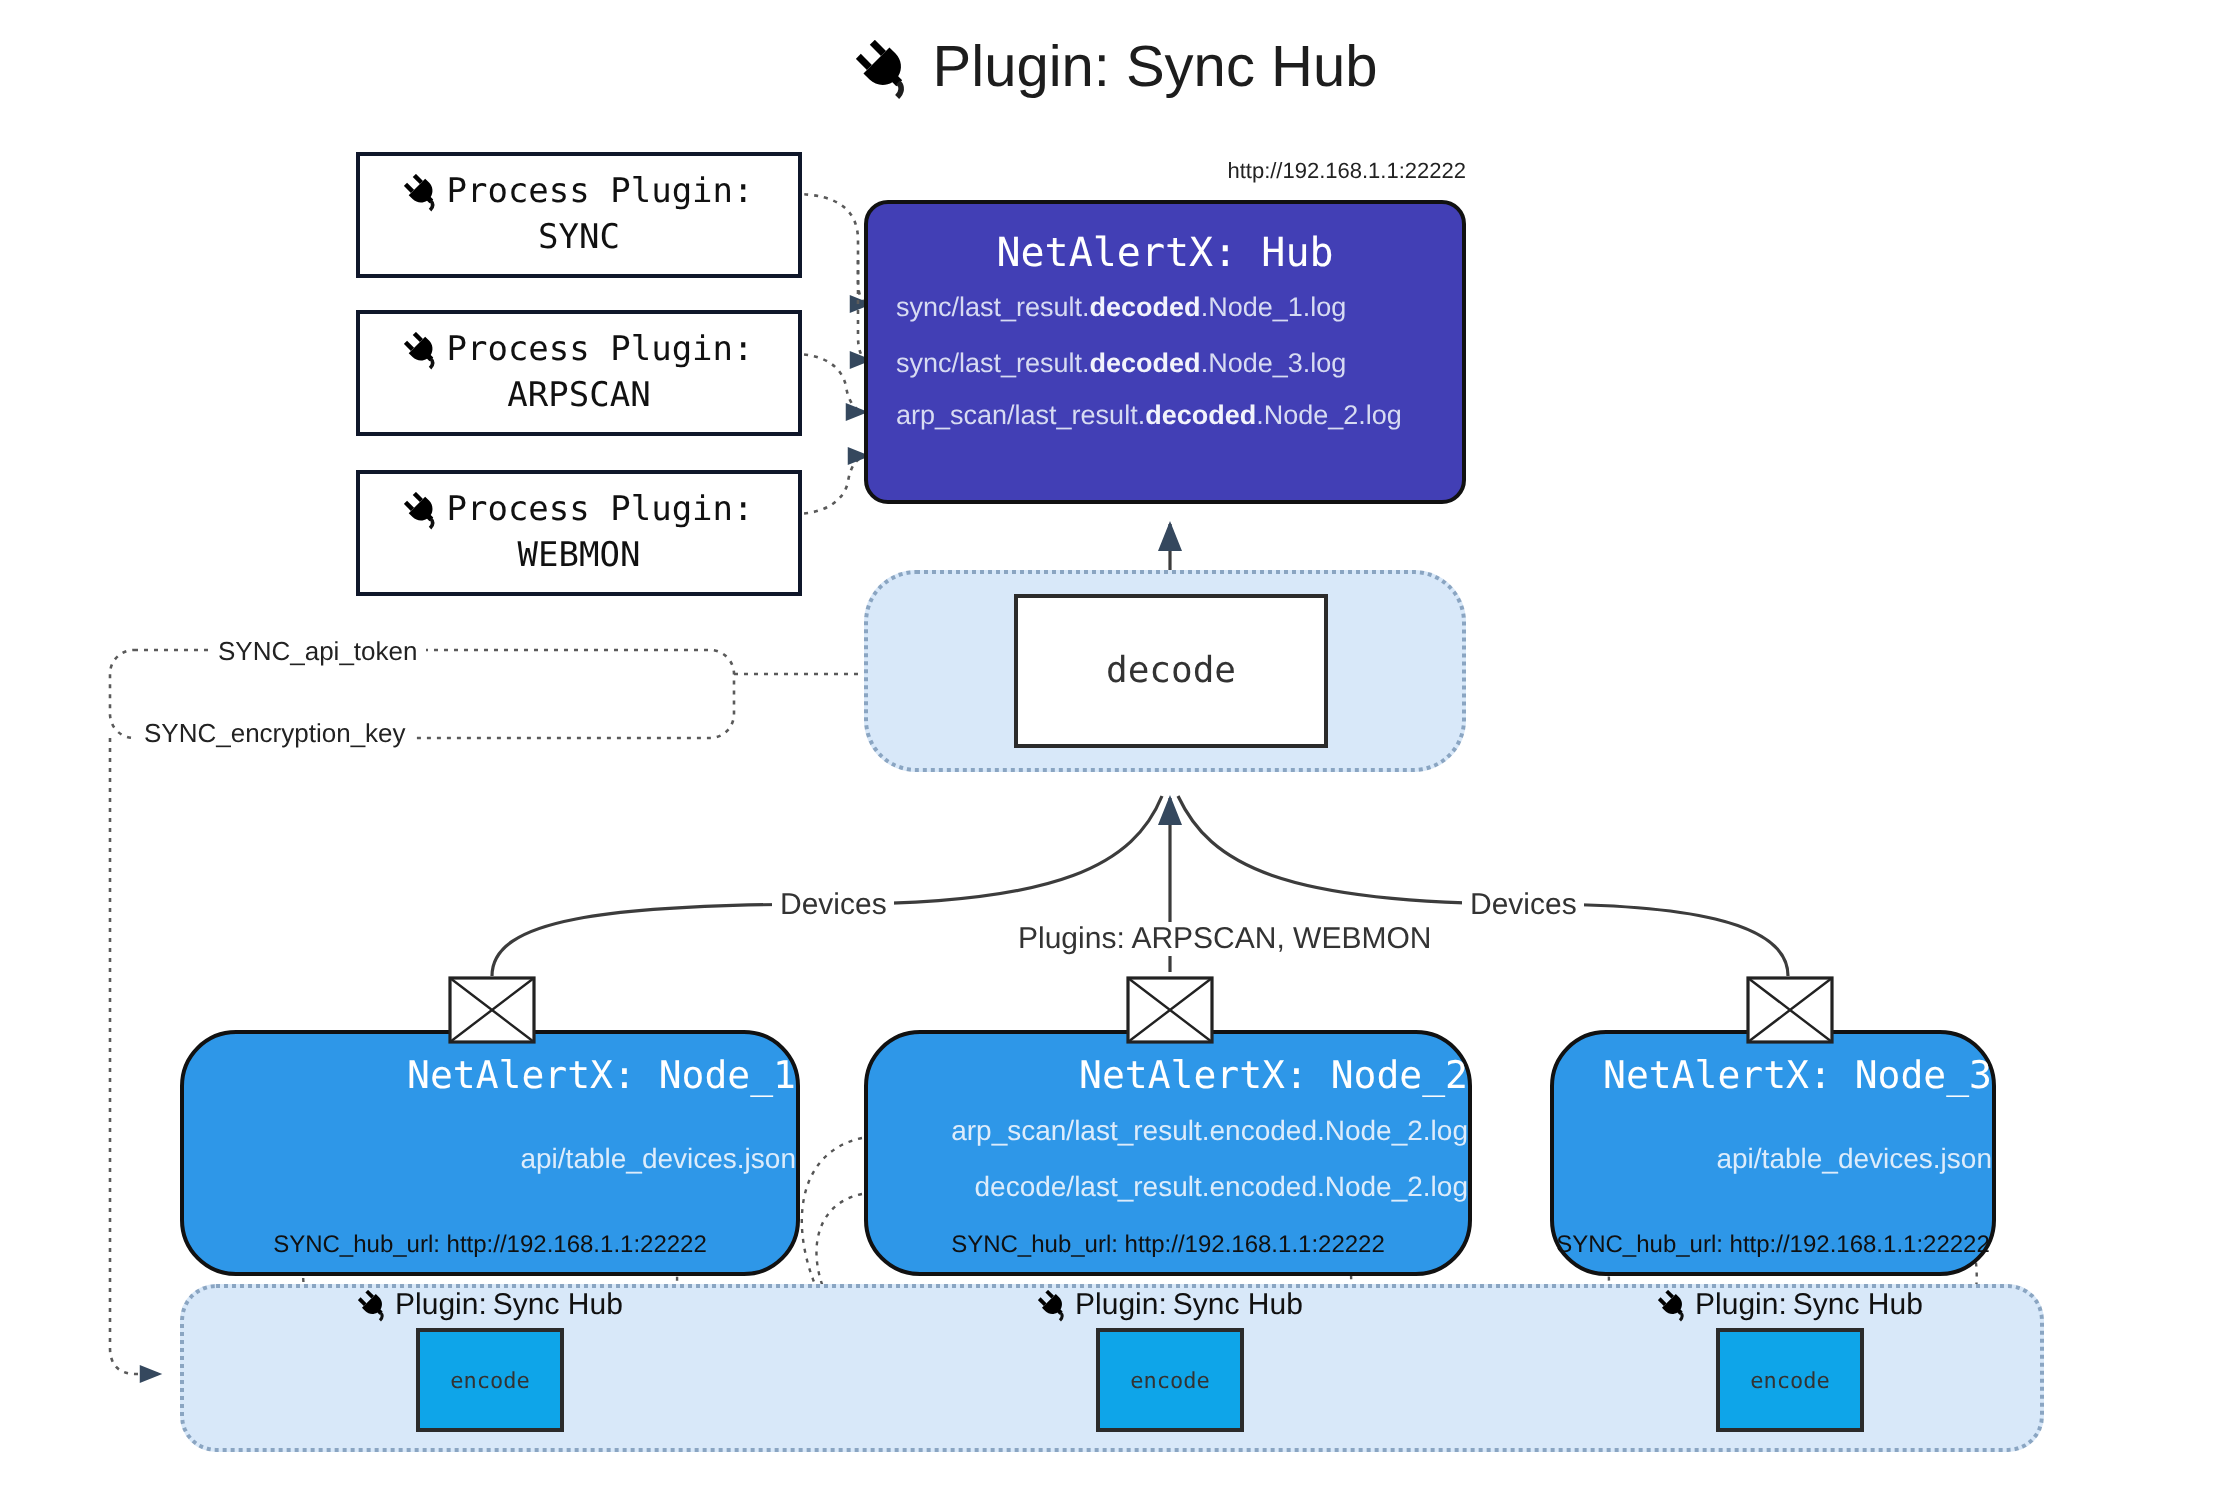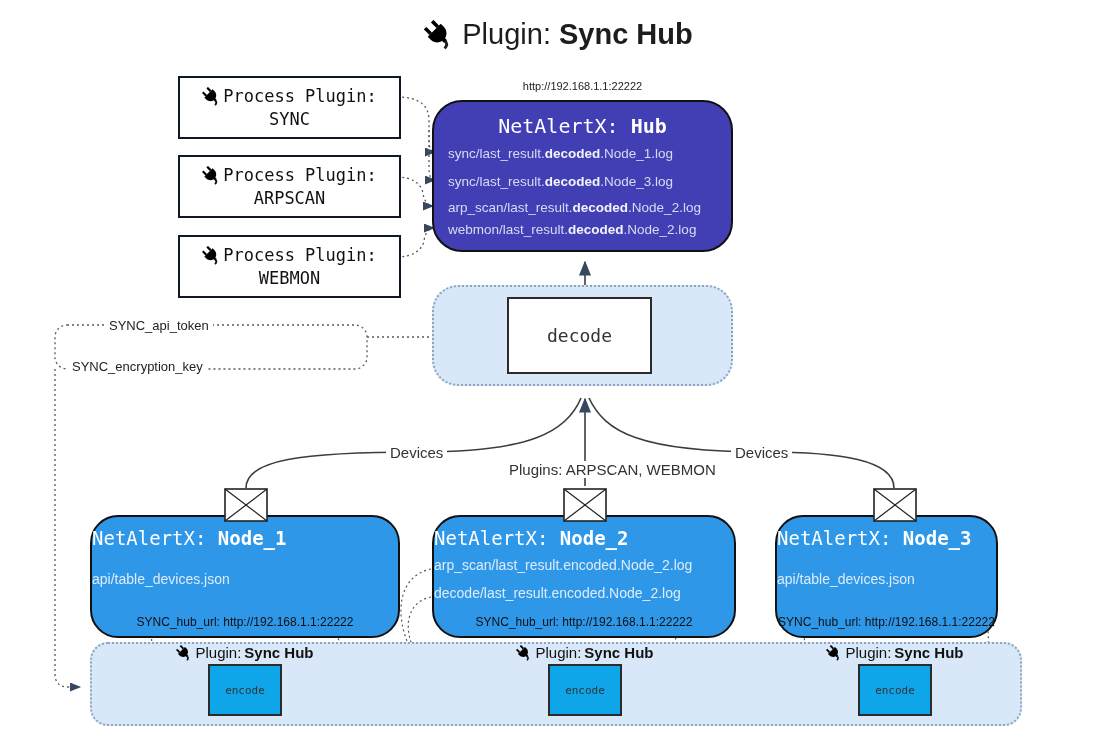--- a/index.html
+++ b/index.html
@@ -8,56 +8,56 @@
   }
   html,body{margin:0;padding:0;background:#fff;}
   body{font-family:"Liberation Sans",sans-serif;color:#222;}
   #stage{position:relative;width:1117px;height:754px;background:#fff;overflow:hidden;}
   .abs{position:absolute;}
   svg.layer{position:absolute;left:0;top:0;pointer-events:none;}
 
   
   .page-title{left:0;top:18px;width:1117px;display:flex;justify-content:center;align-items:center;gap:8px;font-size:29px;color:#1d1d1d;}
   .page-title .plug{width:30px;height:30px;}
-  .bold{font-weight:bold;}
+  .bold{font-weight:normal;}
 
   
   .pbox{left:178px;width:219px;height:59px;background:#fff;border:2px solid #0f172a;
         display:flex;flex-direction:column;justify-content:center;align-items:center;
         font-family:"DejaVu Sans Mono",monospace;font-size:17px;color:#111;line-height:1.35;}
   .pbox .row{display:flex;align-items:center;gap:2px;}
   .pbox .plug{width:19px;height:19px;}
 
   
-  .hub-url{left:432px;top:80px;width:301px;text-align:center;font-size:11px;color:#222;}
+  .hub-url{left:432px;top:80px;width:301px;text-align:right;font-size:11px;color:#222;}
   .hub{left:432px;top:100px;width:301px;height:152px;background:var(--hub-bg);
-       border:2px solid #111;border-radius:30px;box-sizing:border-box;}
+       border:2px solid #111;border-radius:12px;box-sizing:border-box;}
   .hub-title{position:absolute;left:0;top:12px;width:100%;text-align:center;color:#fff;
              font-family:"DejaVu Sans Mono",monospace;font-size:20px;}
   .hub-line{position:absolute;left:14px;width:280px;color:#d7dbf2;font-size:13.5px;white-space:nowrap;}
   .hub-line b{color:#f2f3fb;}
 
   
   .panel{background:var(--panel-bg);border:2px dotted var(--panel-border);box-sizing:border-box;}
   .decode-panel{left:432px;top:285px;width:301px;height:101px;border-radius:26px;}
-  .decode-box{left:507px;top:297px;width:145px;height:77px;background:#fff;border:2px solid #2b2b2b;
+  .decode-box{left:507px;top:297px;width:157px;height:77px;background:#fff;border:2px solid #2b2b2b;
               box-sizing:border-box;display:flex;align-items:center;justify-content:center;
               font-family:"DejaVu Sans Mono",monospace;font-size:18px;color:#333;}
 
   
   .secret{background:#fff;padding:0 4px;font-size:13px;color:#222;white-space:nowrap;}
 
   
   .edge-label{background:#fff;padding:0 4px;font-size:15px;color:#333;white-space:nowrap;}
 
   
   .node{background:var(--node-bg);border:2px solid #111;border-radius:28px;box-sizing:border-box;top:515px;height:123px;}
-  .node-title{position:absolute;left:0;top:10px;width:100%;text-align:left;color:#fff;
+  .node-title{position:absolute;left:0;top:10px;width:100%;text-align:right;color:#fff;
               font-family:"DejaVu Sans Mono",monospace;font-size:19px;white-space:nowrap;}
-  .node-file{position:absolute;left:0;width:100%;text-align:left;color:#ddecfb;font-size:14px;white-space:nowrap;}
+  .node-file{position:absolute;left:0;width:100%;text-align:right;color:#ddecfb;font-size:14px;white-space:nowrap;}
   .node-url{position:absolute;left:0;bottom:7px;width:100%;text-align:center;color:#101010;font-size:12px;white-space:nowrap;}
 
   
   .band{left:90px;top:642px;width:932px;height:84px;border-radius:18px;}
   .enc-label{display:flex;align-items:center;justify-content:center;gap:3px;font-size:15px;color:#111;white-space:nowrap;}
   .enc-label .plug{width:16px;height:16px;}
   .encode-box{top:664px;width:74px;height:52px;background:#0ea5e9;border:2px solid #2b2b2b;box-sizing:border-box;
               display:flex;align-items:center;justify-content:center;
               font-family:"DejaVu Sans Mono",monospace;font-size:11px;color:#333;}
   .envelope{width:44px;height:34px;}
@@ -157,21 +157,20 @@
       </div>
     <div>WEBMON</div>
   </div>
 
   <div class="abs hub-url">http://192.168.1.1:22222</div>
   <div class="abs hub">
     <div class="hub-title"><span>NetAlertX: </span><span class="bold">Hub</span></div>
     <div class="hub-line" style="top:44px"><span>sync/last_result.</span><b>decoded</b><span>.Node_1.log</span></div>
     <div class="hub-line" style="top:72px"><span>sync/last_result.</span><b>decoded</b><span>.Node_3.log</span></div>
     <div class="hub-line" style="top:98px"><span>arp_scan/last_result.</span><b>decoded</b><span>.Node_2.log</span></div>
-    <div class="hub-line" style="top:120px"><span>webmon/last_result.</span><b>decoded</b><span>.Node_2.log</span></div>
   </div>
 
   <div class="abs panel decode-panel"></div>
   <div class="abs decode-box">decode</div>
 
   <div class="abs secret" style="left:105px;top:318px">SYNC_api_token</div>
   <div class="abs secret" style="left:68px;top:359px">SYNC_encryption_key</div>
 
   <div class="abs edge-label" style="left:386px;top:444px">Devices</div>
   <div class="abs edge-label" style="left:505px;top:461px">Plugins: ARPSCAN, WEBMON</div>

